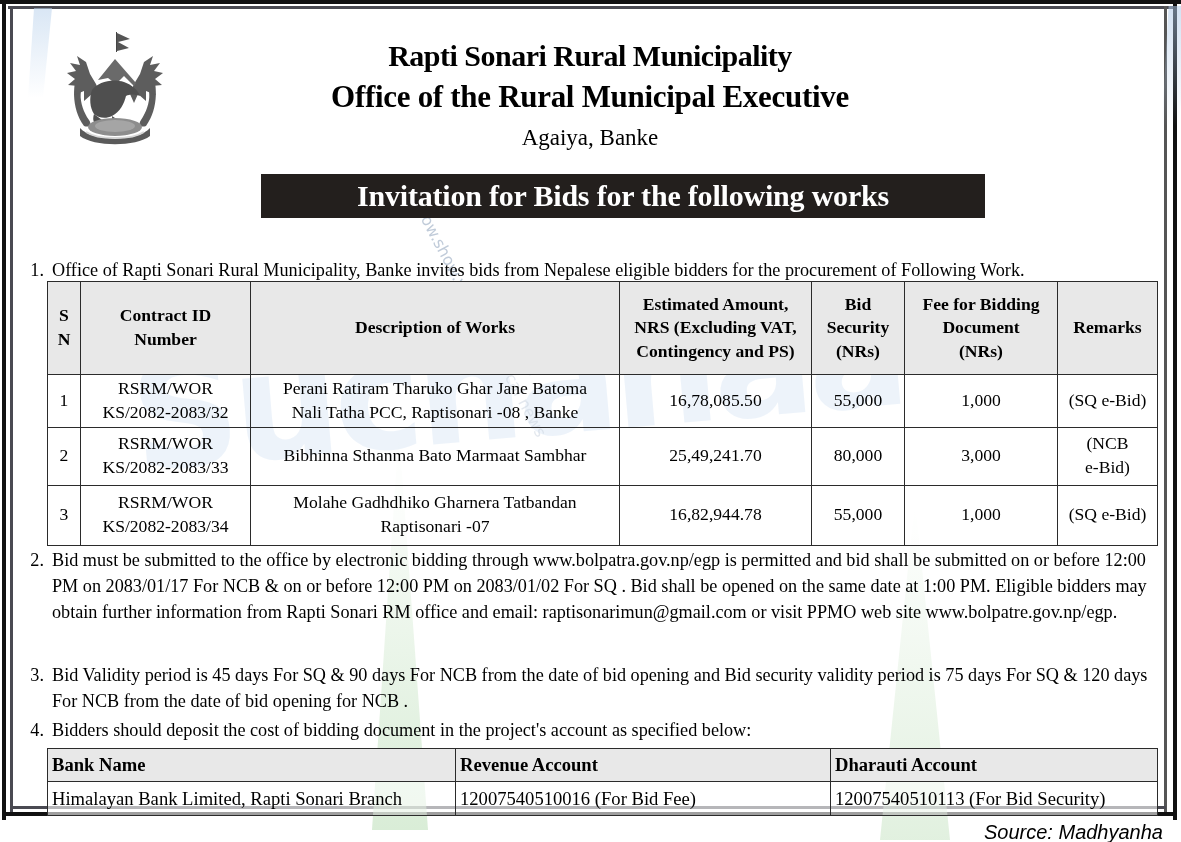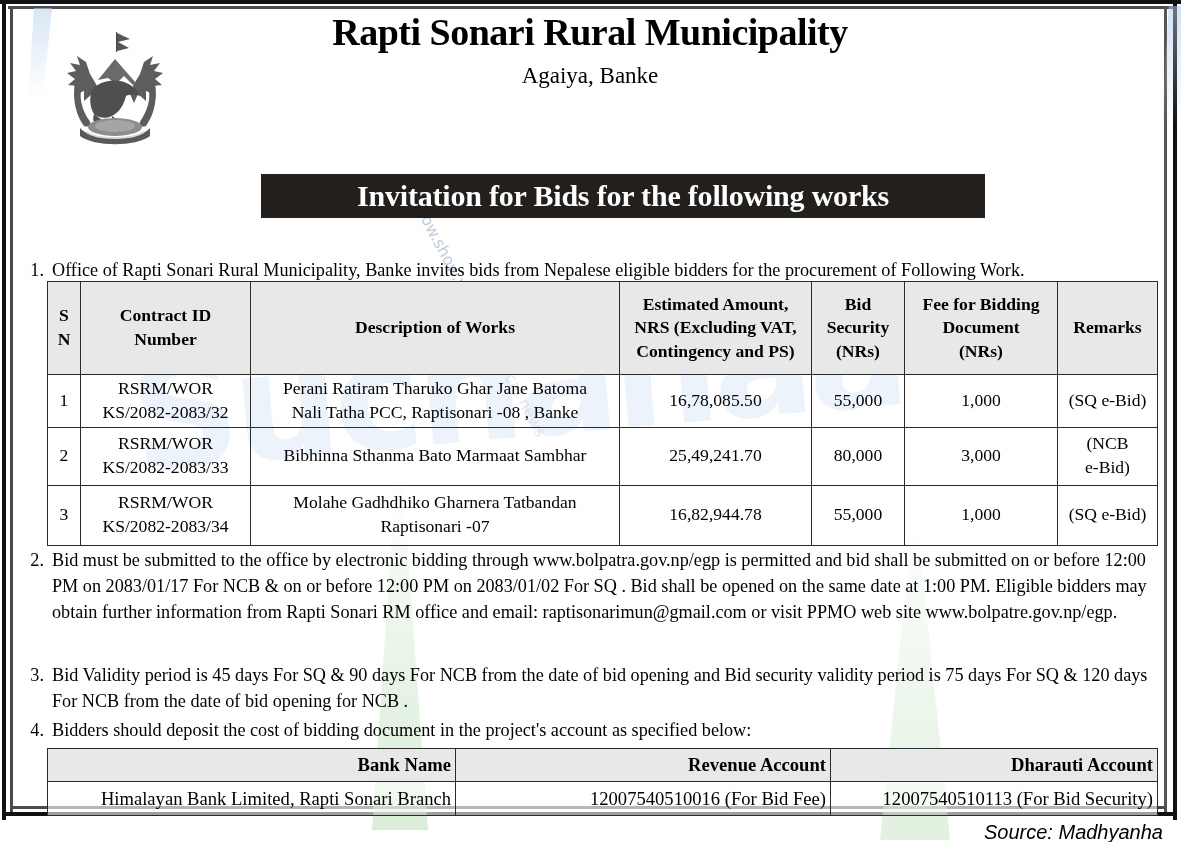--- a/index.html
+++ b/index.html
@@ -72,23 +72,24 @@
     pointer-events:none;z-index:1;
   }
 
   
   #content{position:absolute;left:0;top:0;width:1181px;height:842px;z-index:3;}
 
   #logo{position:absolute;left:62px;top:28px;width:106px;height:120px;}
 
   .hdr-block{position:absolute;left:190px;top:12px;width:800px;text-align:center;}
   #org-name{
-    font-size:38px;font-weight:bold;line-height:1.06;
+    font-size:30px;font-weight:bold;line-height:1.06;
     font-family:"Liberation Serif", serif;
     letter-spacing:-0.5px;
+    margin-top:28px;
   }
   #org-office{
     font-size:31px;font-weight:bold;line-height:1.1;margin-top:8px;
     letter-spacing:-0.3px;
   }
   #org-address{
     font-size:23px;font-weight:normal;margin-top:11px;
   }
 
   #banner{
@@ -151,21 +152,21 @@
   .r3{height:60px;}
   td.top-al{vertical-align:top;padding-top:3px;}
 
   
   #bank-table{
     position:absolute;left:47px;top:748px;width:1110px;
     border-collapse:collapse;table-layout:fixed;
   }
   #bank-table th,#bank-table td{
     border:1.4px solid #2b2b2b;
-    font-size:18.6px;text-align:right;padding:3px 4px;
+    font-size:18.6px;text-align:left;padding:3px 4px;
   }
   #bank-table th{background:#e8e8e8;font-weight:bold;height:26px;}
   #bank-table td{background:rgba(255,255,255,0.6);height:27px;}
   .b-c1{width:408px;}
   .b-c2{width:375px;}
   .b-c3{width:327px;}
 
   #source{
     position:absolute;right:18px;top:821px;
     font-family:"Liberation Sans", sans-serif;
@@ -226,20 +227,21 @@
         <ellipse cx="53" cy="98" rx="20" ry="6" fill="#a5a5a5"></ellipse>
 
         <path d="M18 100 C30 114 76 114 88 100 L88 108 C74 119 32 119 18 108 Z" fill="#5a5a5a"></path>
         <path d="M24 104 C36 112 70 112 82 104" stroke="#d8d8d8" stroke-width="2" fill="none"></path>
       </g>
     </svg>
   </div>
 
   <div class="hdr-block">
     <div id="org-name">Rapti Sonari Rural Municipality</div>
+    <div id="org-office">Office of the Rural Municipal Executive</div>
     <div id="org-address">Agaiya, Banke</div>
   </div>
 
   <div id="banner">Invitation for Bids for the following works</div>
 
   <div class="num-item" id="item1">
     <span class="num">1.</span>
     <span class="txt">Office of Rapti Sonari Rural Municipality, Banke invites bids from Nepalese eligible bidders for the procurement of Following Work.</span>
   </div>
 

